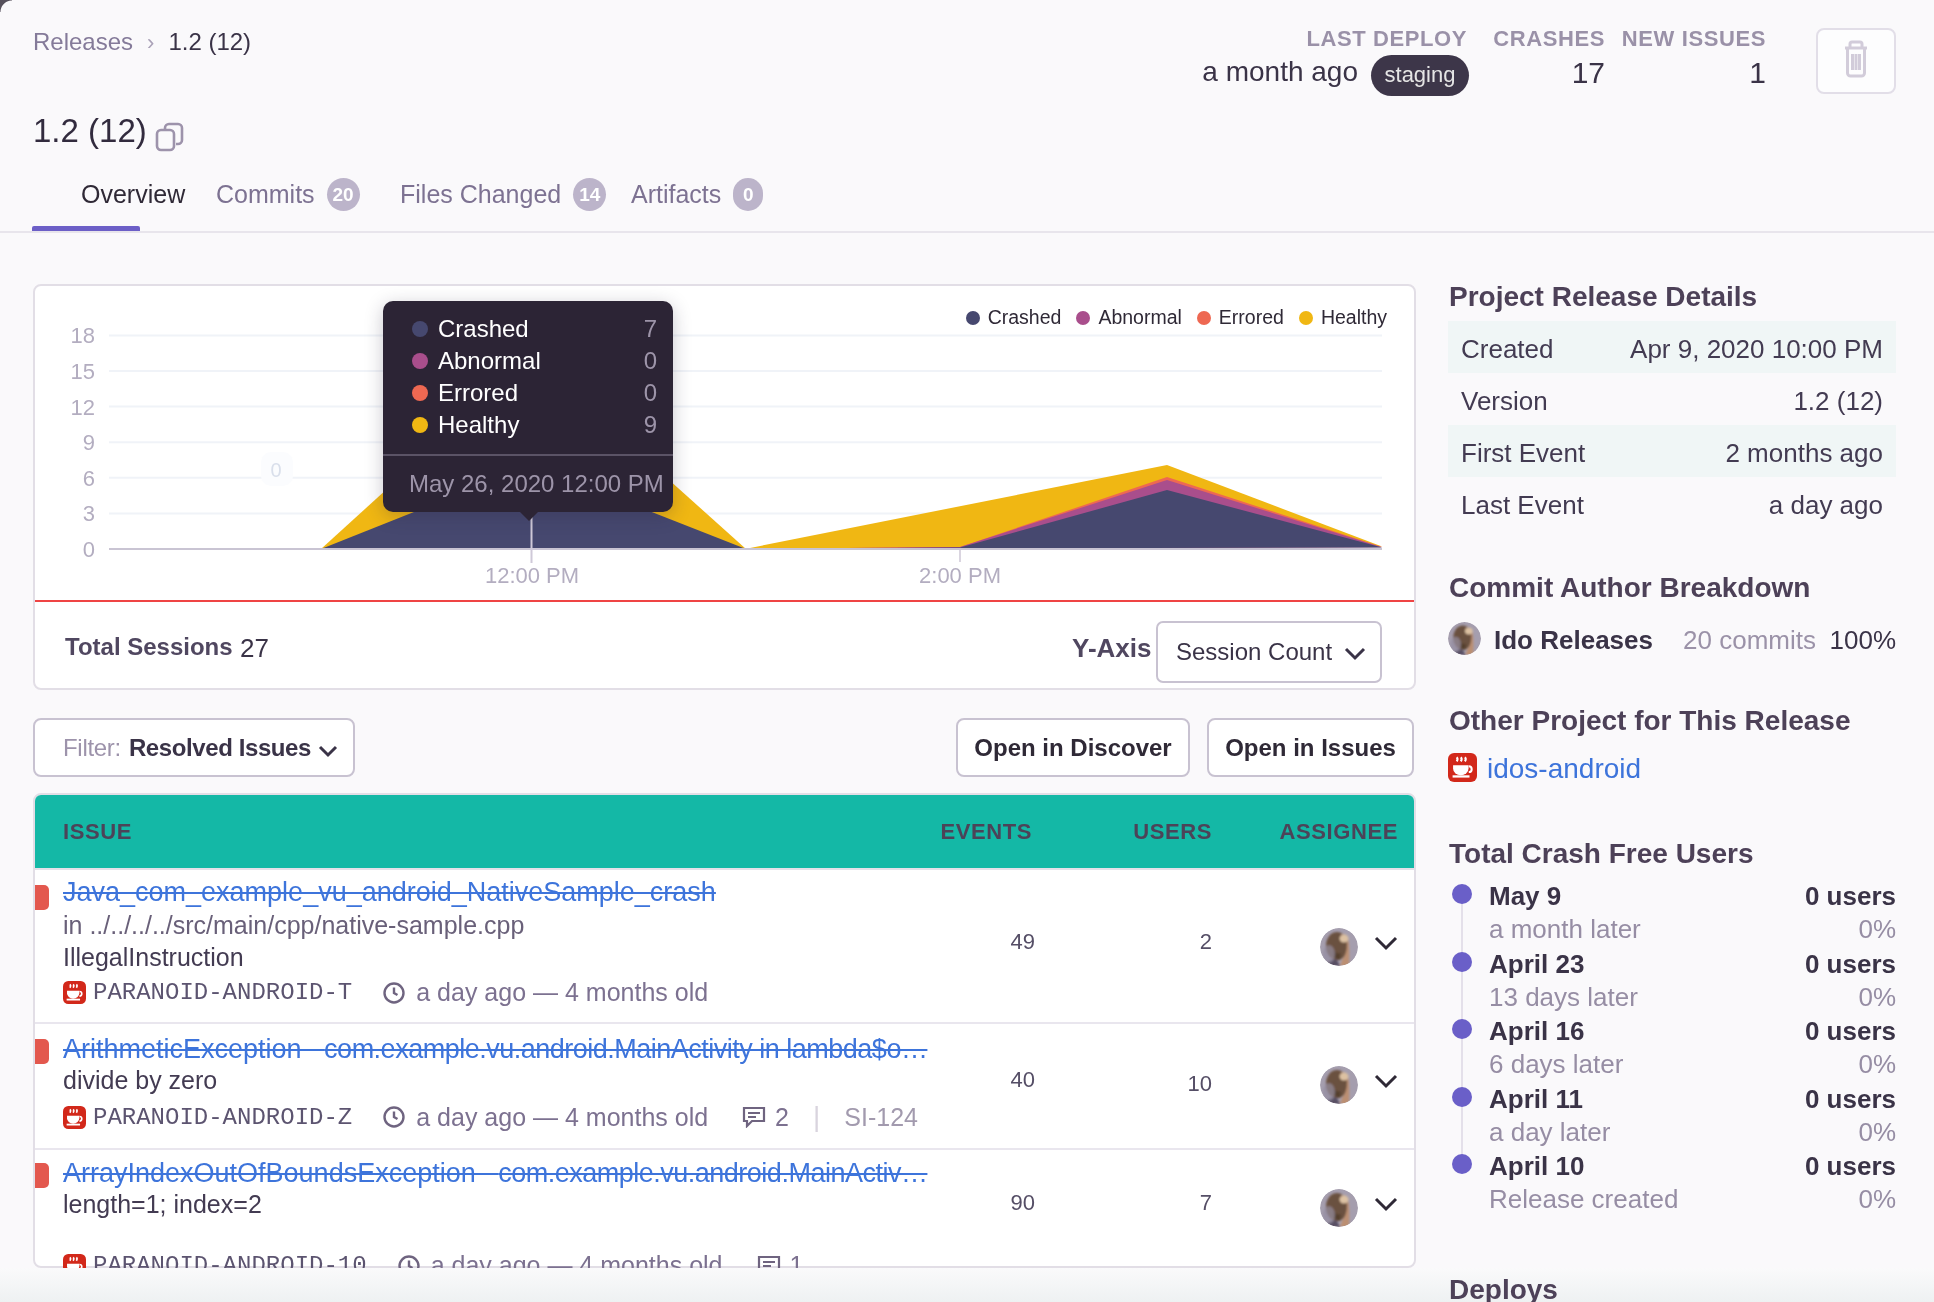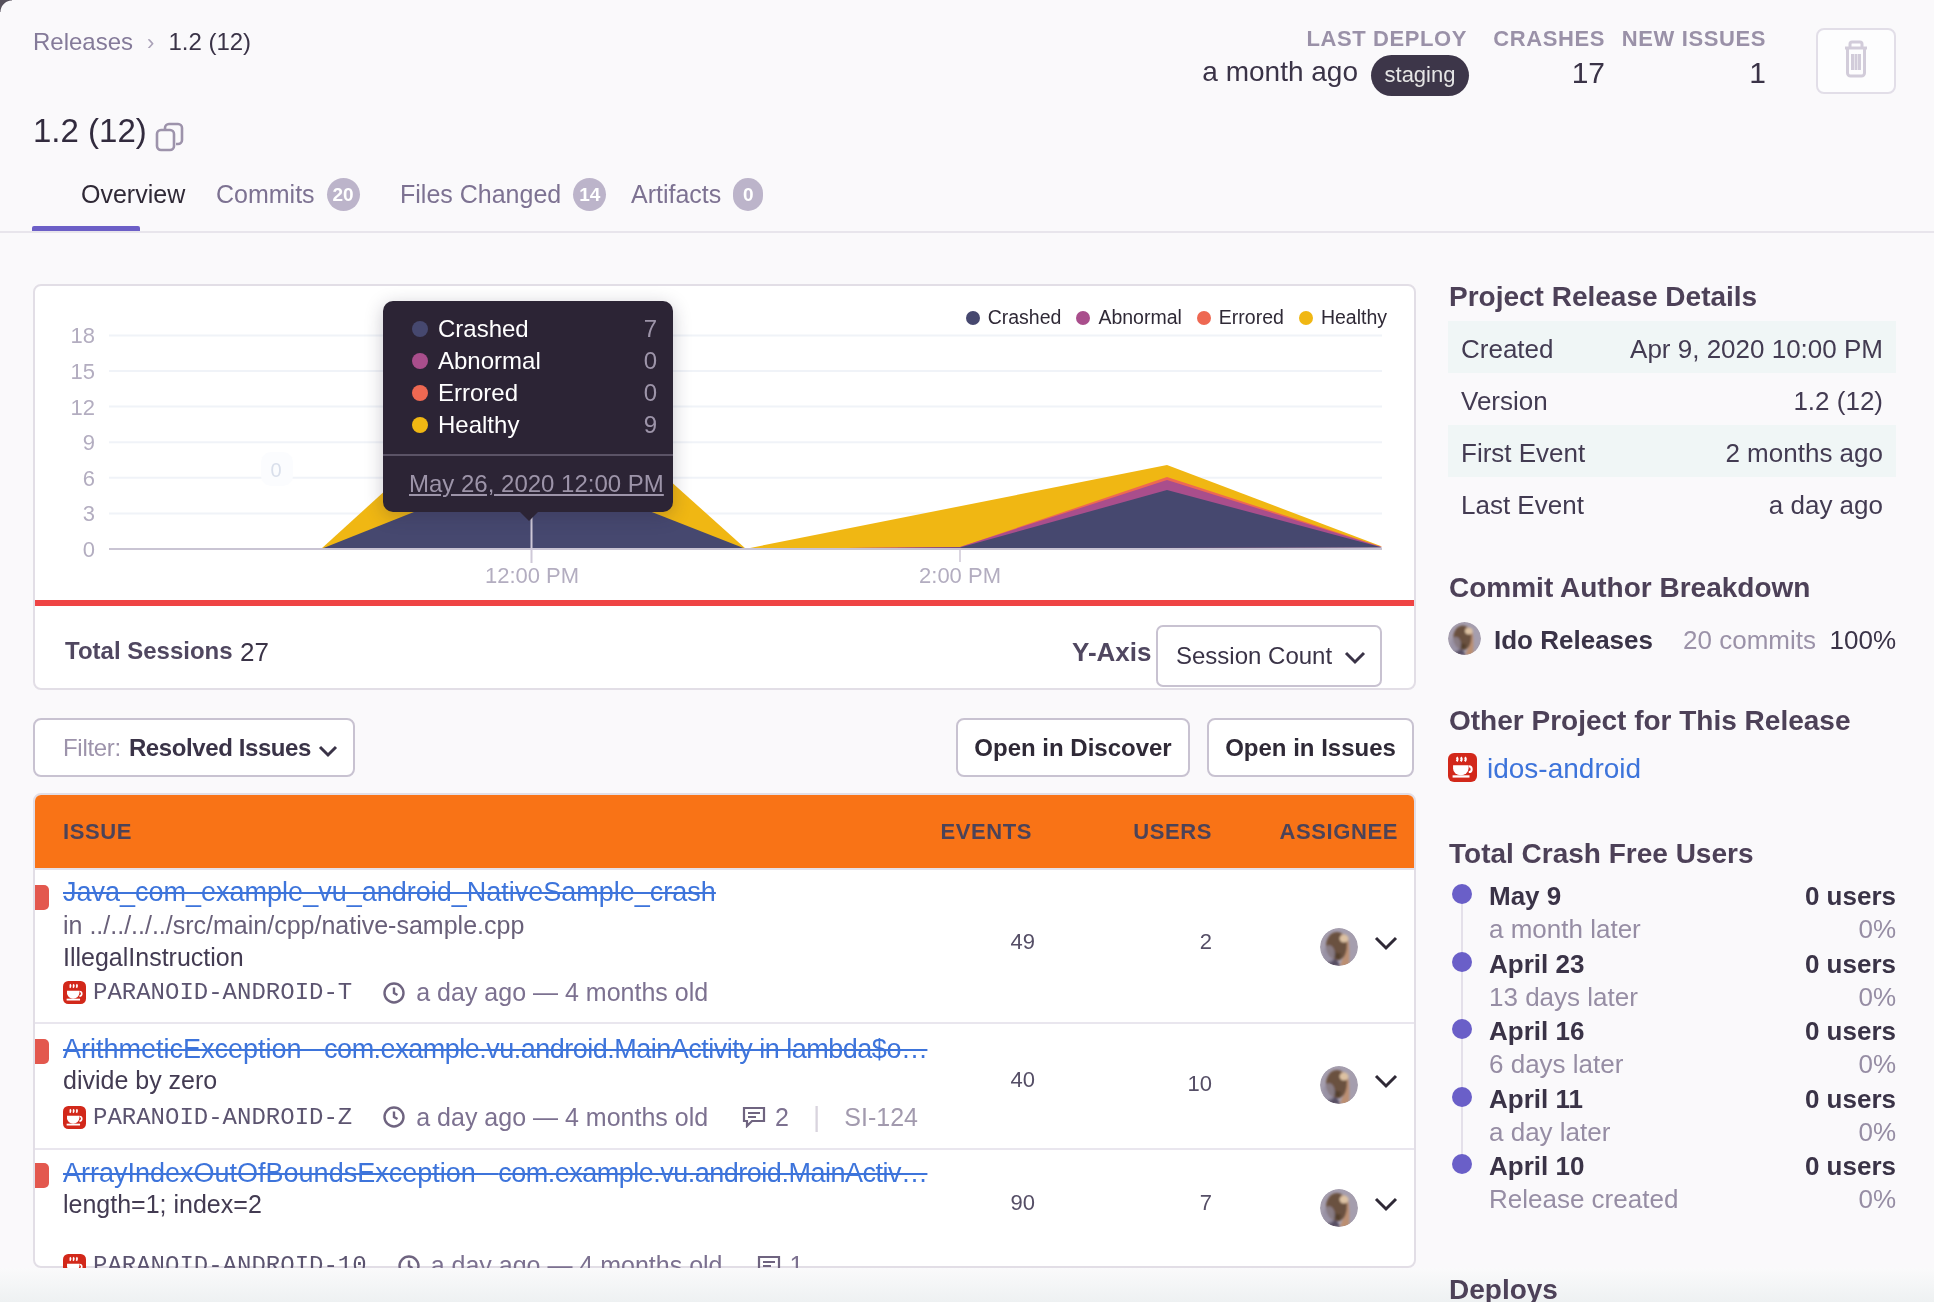--- a/index.html
+++ b/index.html
@@ -21,42 +21,42 @@
 .pill { position:absolute; left:1371px; top:55px; width:98px; height:41px; background:#3d3649; border-radius:21px; color:#e5e5e5; font-size:22px; text-align:center; line-height:40px; }
 .trashbtn { position:absolute; left:1816px; top:28px; width:80px; height:66px; border:2px solid #e2dee8; border-radius:8px; background:#fdfdfe; }
 .corner { position:absolute; top:0; left:0; width:12px; height:12px; background:radial-gradient(circle at 12px 12px, rgba(0,0,0,0) 11px, #56515c 12px); }
 
 .panel { position:absolute; background:#fff; border:2px solid #e2dee6; border-radius:8px; }
 #chartpanel { left:33px; top:284px; width:1383px; height:406px; }
 .legend { position:absolute; top:20px; right:27px; display:flex; gap:15px; align-items:center; font-size:19.5px; color:#2f2936; }
 .legend .it { display:flex; align-items:center; gap:8px; }
 .dot { width:14px; height:14px; border-radius:50%; display:inline-block; }
 .c-navy { background:#46486f; } .c-mag { background:#a94e8c; } .c-sal { background:#ee6852; } .c-yel { background:#f0b713; }
-.chart-footer { position:absolute; left:0; top:314px; width:100%; height:90px; border-top:6px solid #ef4444; }
+.chart-footer { position:absolute; left:0; top:314px; width:100%; height:90px; border-top:2px solid #ef4444; }
 .ts-label { position:absolute; left:30px; top:31px; font-size:24px; font-weight:700; color:#504760; }
 .ts-val { position:absolute; left:205px; top:31px; font-size:26px; color:#3a3347; }
 .yaxis-label { position:absolute; left:1037px; top:31px; font-size:26px; font-weight:700; color:#504760; }
 .ydrop { position:absolute; left:1121px; top:19px; width:226px; height:62px; border:2px solid #c8c2d1; border-radius:7px; background:#fff; font-size:24px; color:#3a3347; line-height:58px; padding-left:18px; }
 
 .tooltip { position:absolute; left:348px; top:15px; width:290px; height:211px; background:#2c2435; border-radius:10px; box-shadow:0 4px 18px rgba(40,30,60,0.25); z-index:5; }
 .tooltip .row { position:absolute; left:29px; right:16px; height:33px; display:flex; align-items:center; gap:10px; color:#fff; font-size:24px; }
 .tooltip .row .v { margin-left:auto; color:#9d94a9; }
 .tooltip .divider { position:absolute; left:0; right:0; top:153px; height:1.5px; background:#5b5366; }
-.tooltip .date { position:absolute; left:26px; top:169px; font-size:24px; color:#9d94a9; white-space:nowrap;text-decoration:underline; }
+.tooltip .date { position:absolute; left:26px; top:169px; font-size:24px; color:#9d94a9; white-space:nowrap; }
 .tooltip .arrow { position:absolute; left:136px; bottom:-9px; width:0; height:0; border-left:10px solid transparent; border-right:10px solid transparent; border-top:10px solid #2c2435; }
 
 .filterbox { position:absolute; left:33px; top:718px; width:322px; height:59px; background:#fff; border:2px solid #c8c2d1; border-radius:8px; font-size:24px; line-height:55px; padding-left:28px; }
 .filterbox .fl { color:#9d93ab; letter-spacing:-0.3px; }
 .filterbox .fv { color:#3a3347; font-weight:700; margin-left:8px; letter-spacing:-0.4px; }
 .btn { position:absolute; top:718px; height:59px; background:#fff; border:2px solid #c8c2d1; border-radius:8px; font-size:24px; font-weight:700; color:#2f2936; text-align:center; line-height:55px; }
 #btn-discover { left:956px; width:234px; }
 #btn-issues { left:1207px; width:207px; }
 
 #issuestable { left:33px; top:793px; width:1383px; height:475px; }
-.thead { position:absolute; left:0; top:0; width:100%; height:75px; background:#f97316; border-bottom:2px solid #e5e1e9; border-radius:6px 6px 0 0;padding-left:36px; }
+.thead { position:absolute; left:0; top:0; width:100%; height:75px; background:#14b8a6; border-bottom:2px solid #e5e1e9; border-radius:6px 6px 0 0;padding-left:36px; }
 .th { position:absolute; top:24px; font-size:22px; font-weight:700; color:#4c4358; letter-spacing:0.6px; }
 .rowsep { position:absolute; left:0; width:100%; height:2px; background:#e9e6ee; }
 .redtag { position:absolute; left:0; width:14px; height:25px; background:#e3584e; border-radius:0 5px 5px 0; }
 .ititle { position:absolute; left:28px; font-size:27px; color:#3d74db; text-decoration:line-through; white-space:nowrap; }
 .isub { position:absolute; left:28px; font-size:25px; color:#696079; }
 .isub2 { position:absolute; left:28px; font-size:25px; color:#433b52; }
 .imeta { position:absolute; left:28px; display:flex; align-items:center; font-size:25px; color:#7c7190; }
 .mono { font-family:"Liberation Mono", monospace; font-size:24px; color:#5c5470; }
 .num { position:absolute; font-size:22px; color:#554e66; text-align:right; }
 .avatar { position:absolute; border-radius:50%; overflow:hidden; }

